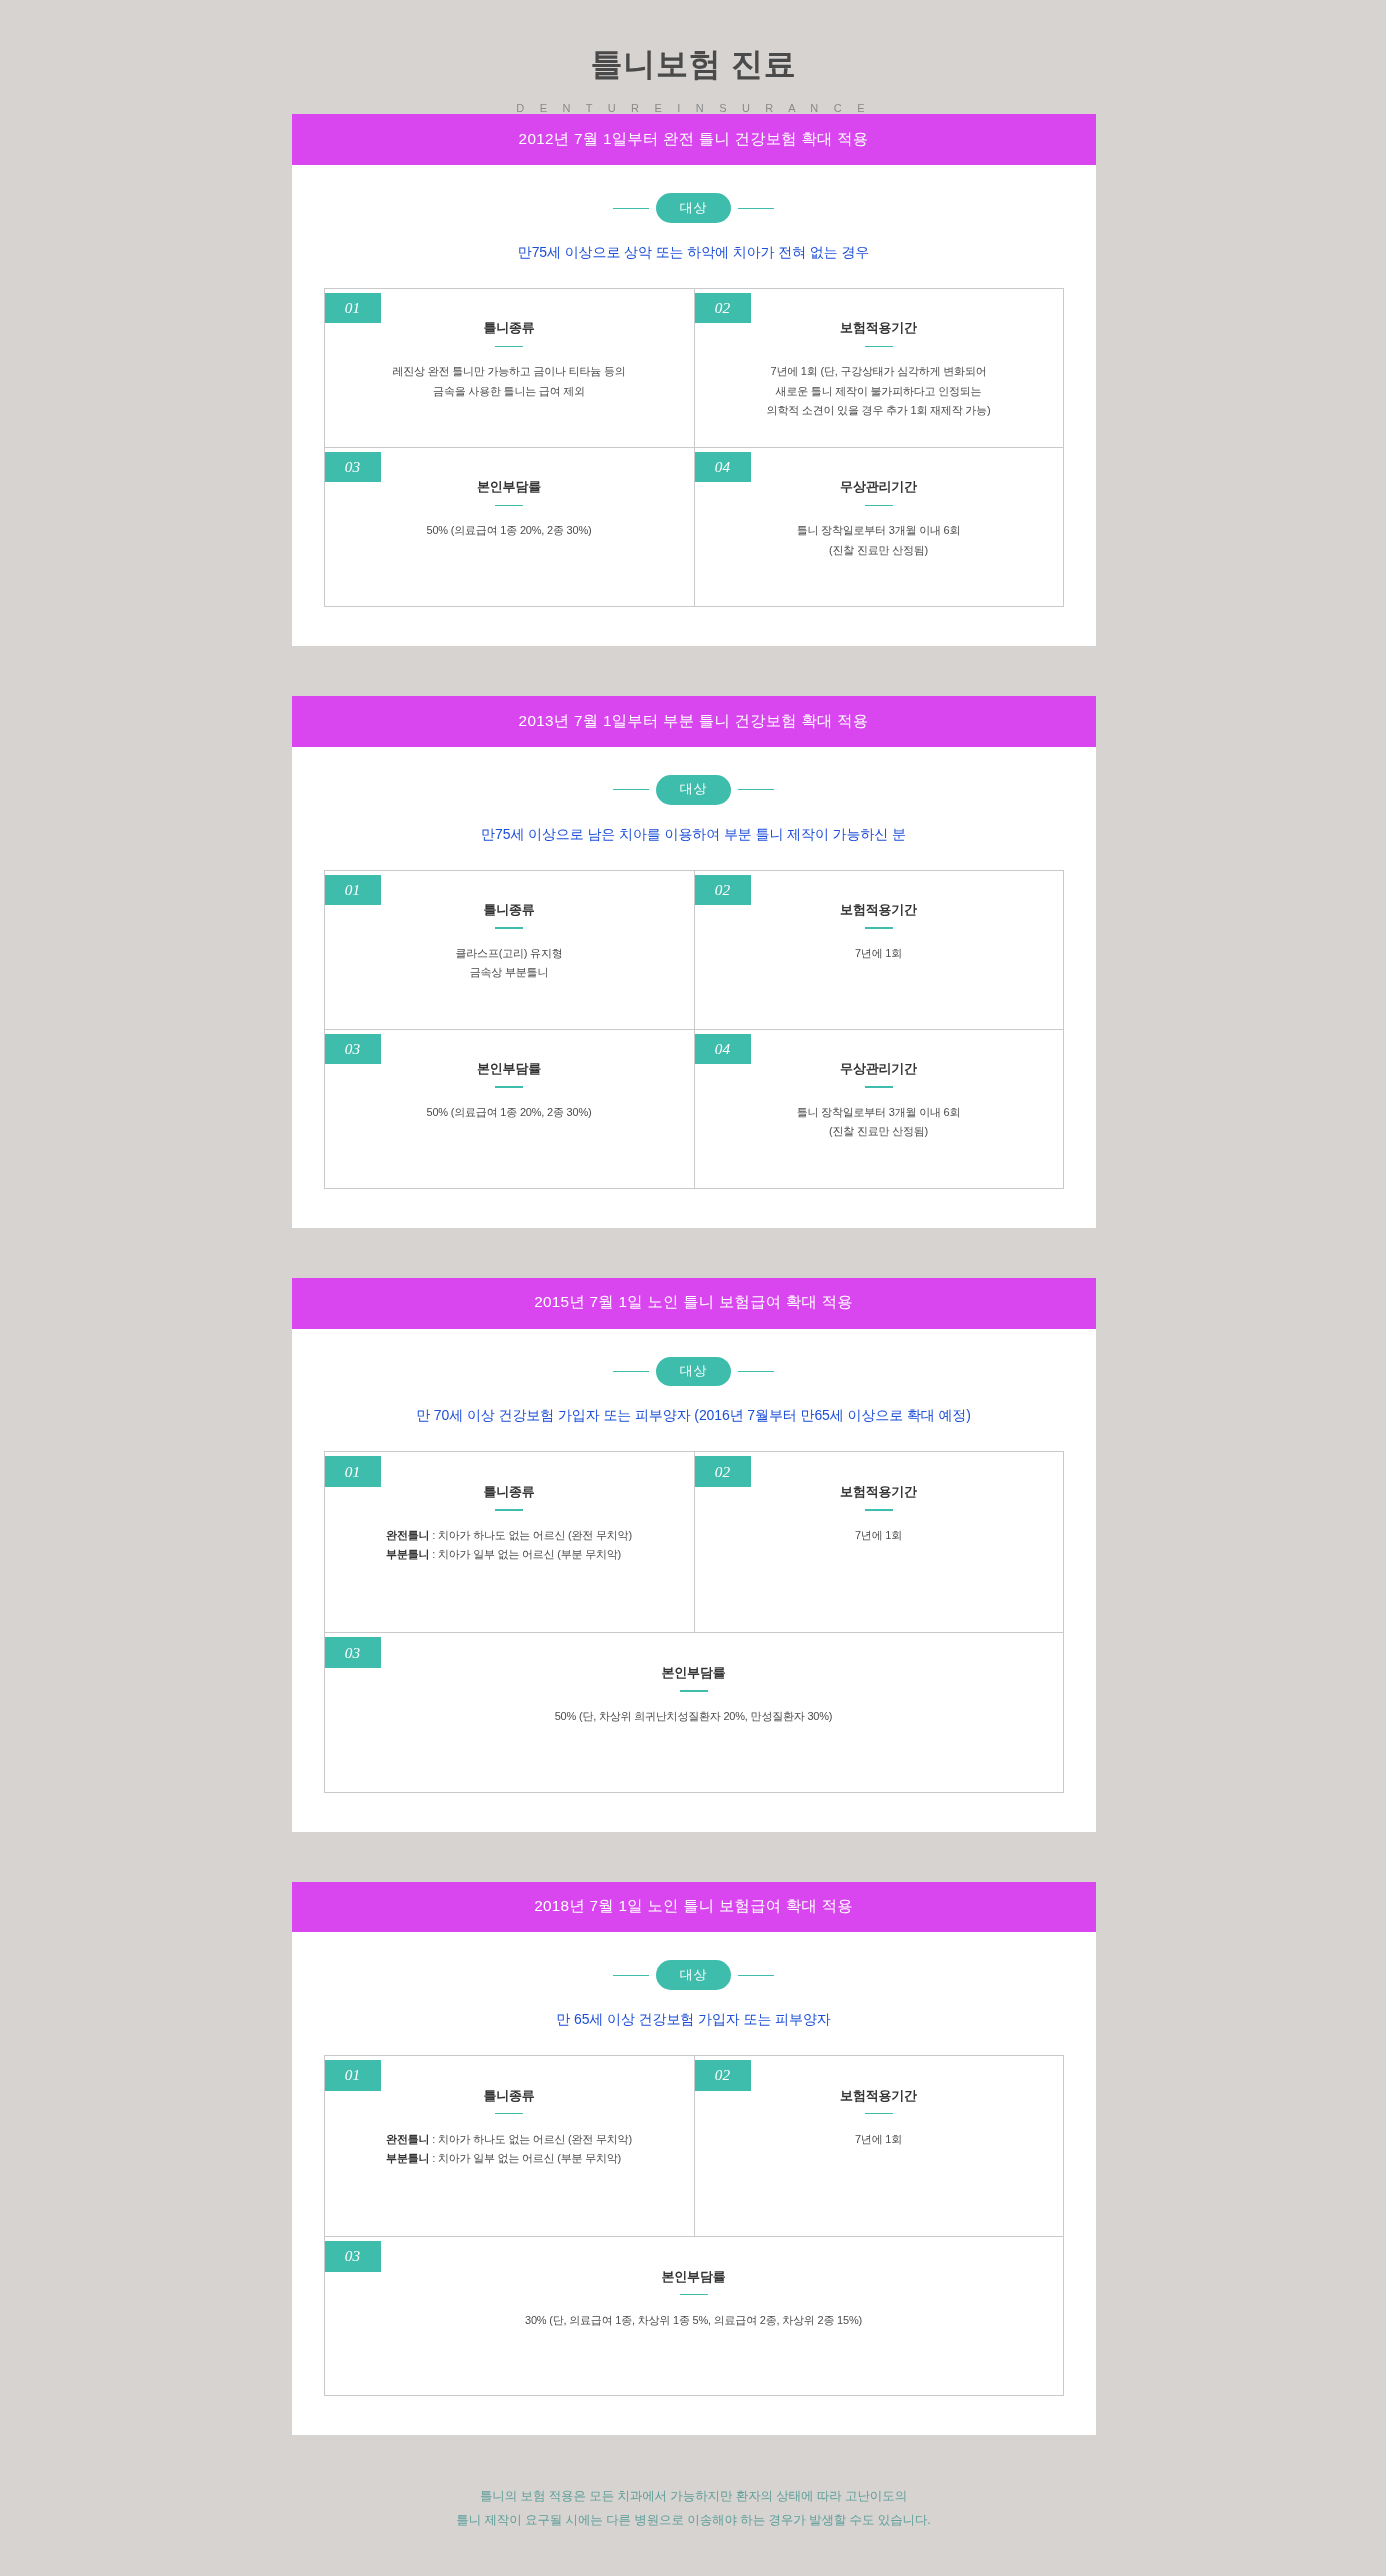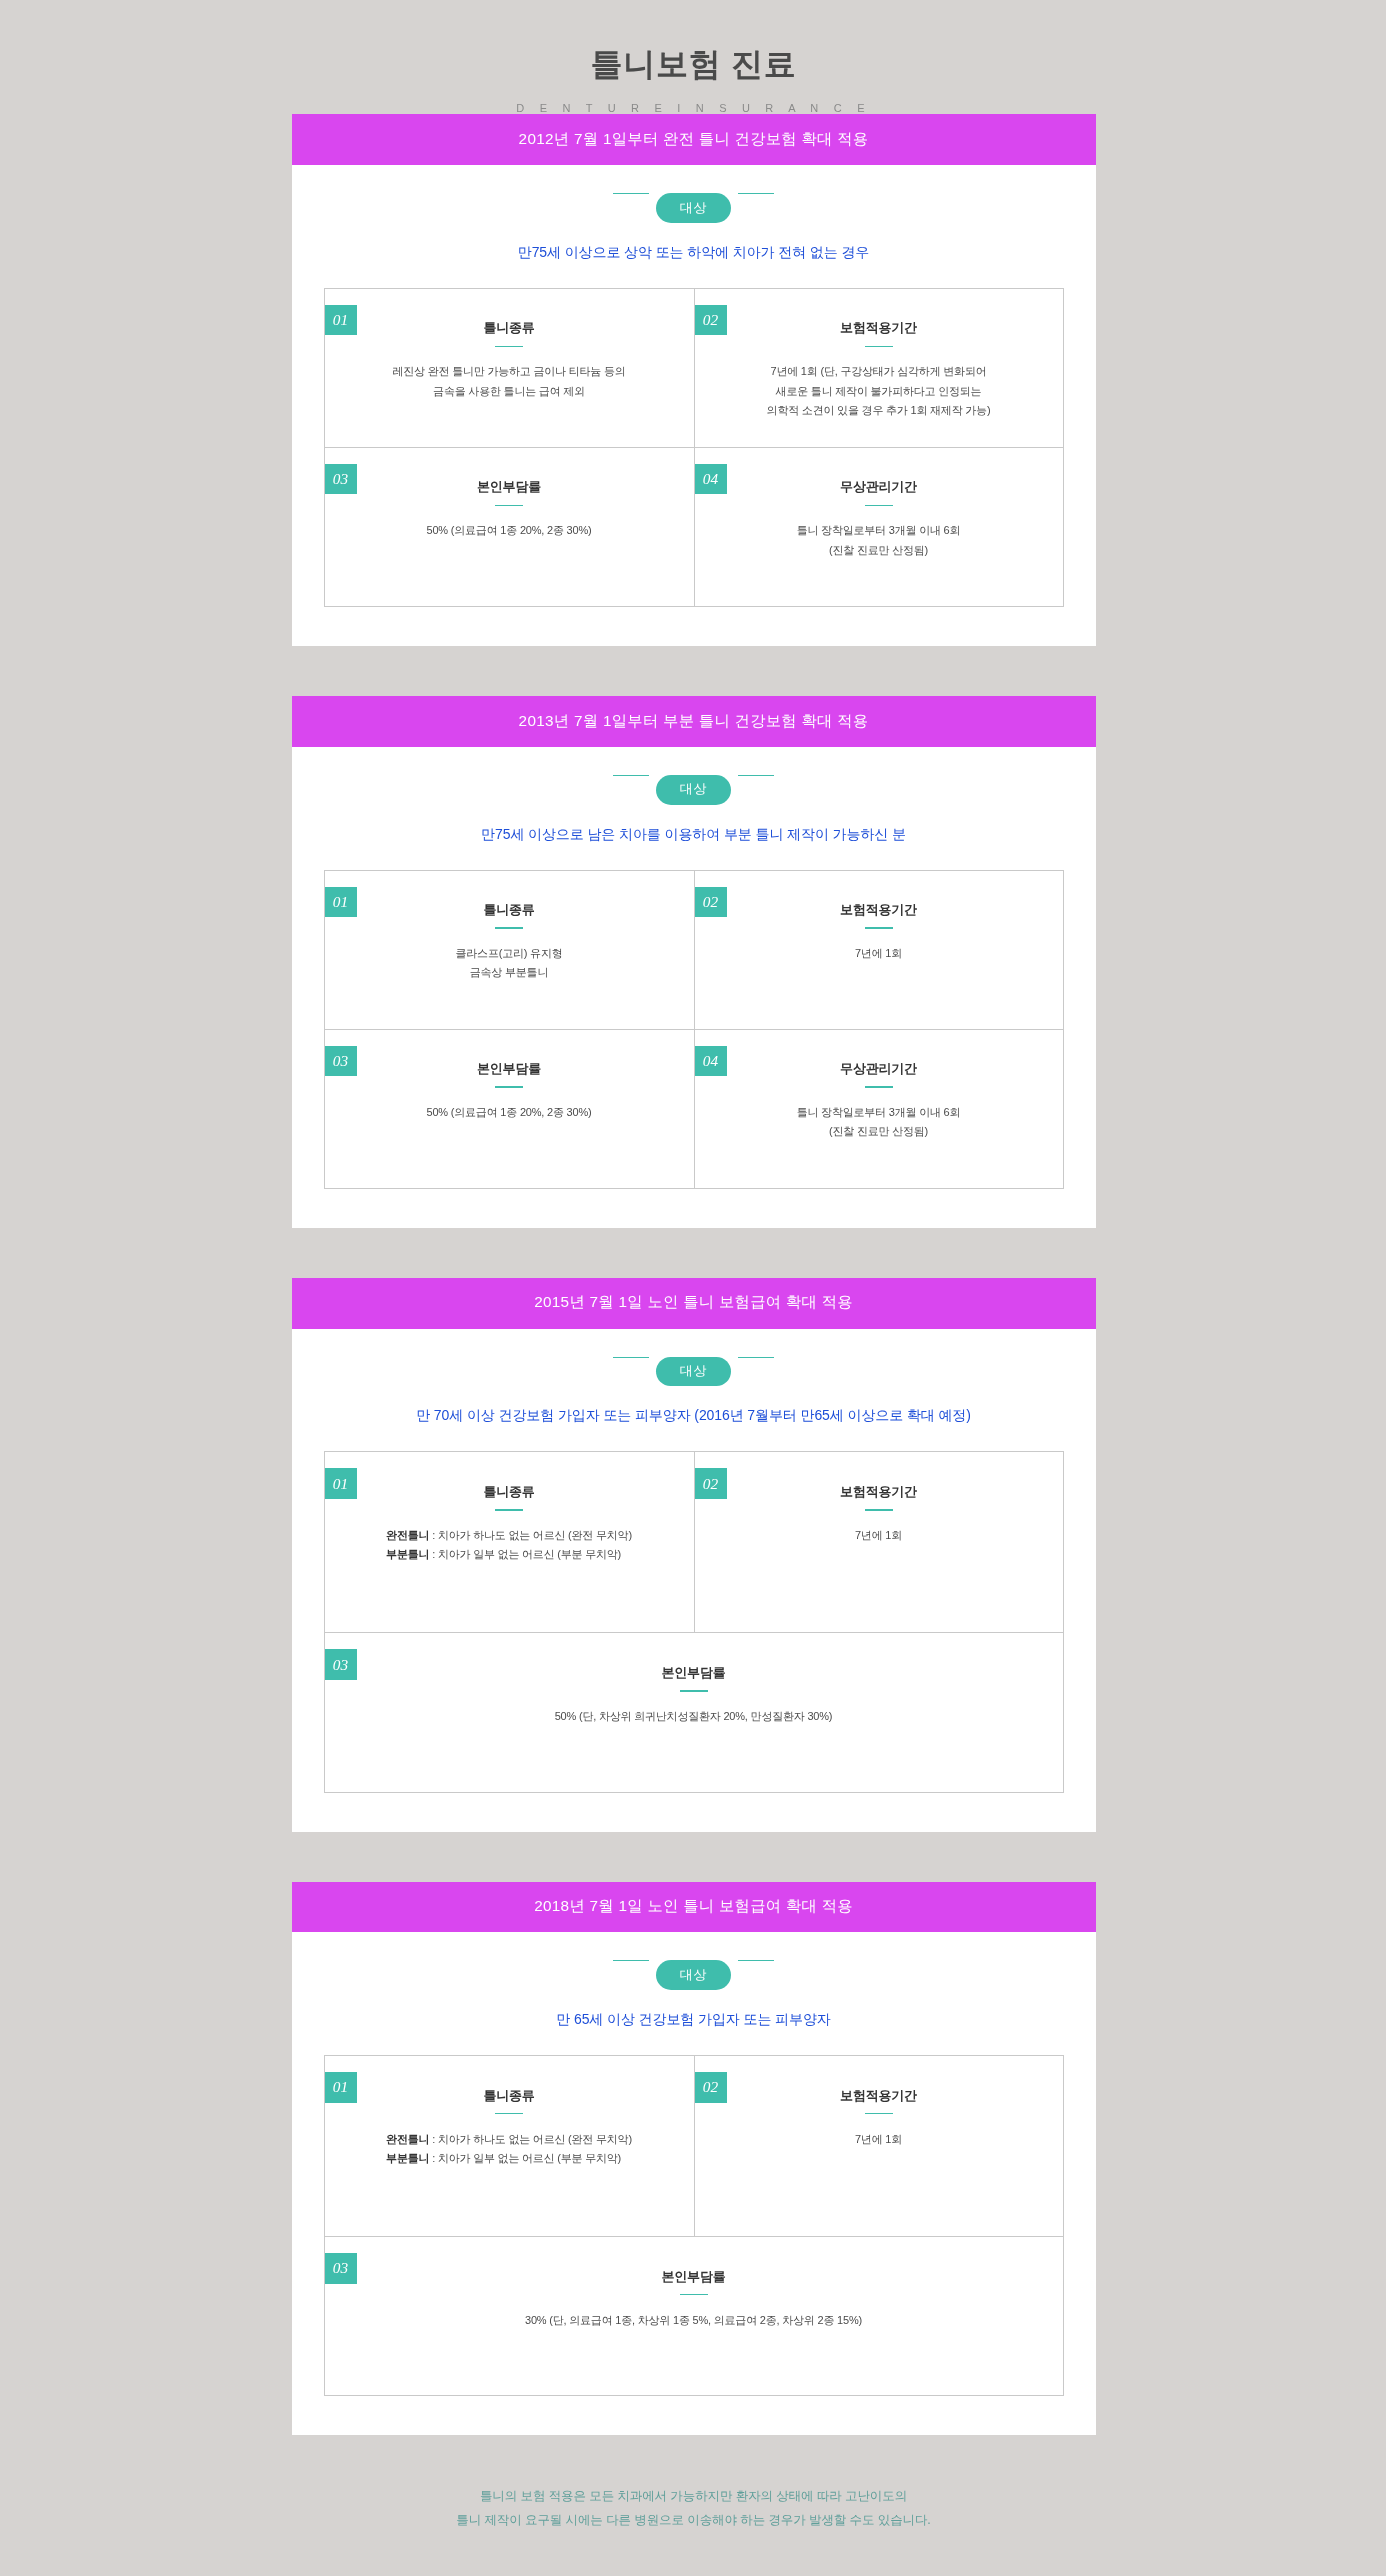--- a/index.html
+++ b/index.html
@@ -44,21 +44,21 @@
     font-size: 15.3px;
     text-align: center;
     padding: 14.6px 0 15.3px 0;
     letter-spacing: 0.3px;
   }
   .card-body { padding: 28px 32px 39px 32px; }
 
   
   .target-row {
     display: flex;
-    align-items: flex-start;
+    align-items: center;
     justify-content: center;
     margin-bottom: 21px;
   }
   .target-row .line {
     width: 36px;
     height: 0.7px;
     background: #3fbdac;
   }
   .pill {
     background: #3fbdac;
@@ -88,22 +88,22 @@
     padding: 30.5px 15.3px 23.6px 15.3px;
     text-align: center;
   }
   .cell.half { width: 50%; }
   .cell.full { width: 100%; }
   .cell.bl { border-left: 0.7px solid #c9c9c9; }
   .cell.bt { border-top: 0.7px solid #c9c9c9; }
 
   .num {
     position: absolute;
-    top: 16px; left: 0;
-    width: 32px; height: 30.5px;
+    top: 4px; left: 0;
+    width: 56px; height: 30.5px;
     background: #3fbdac;
     color: #fff;
     font-size: 15.3px;
     font-style: italic;
     font-family: "Liberation Serif", serif;
     display: flex;
     align-items: center;
     justify-content: center;
   }
   .cell-title {

